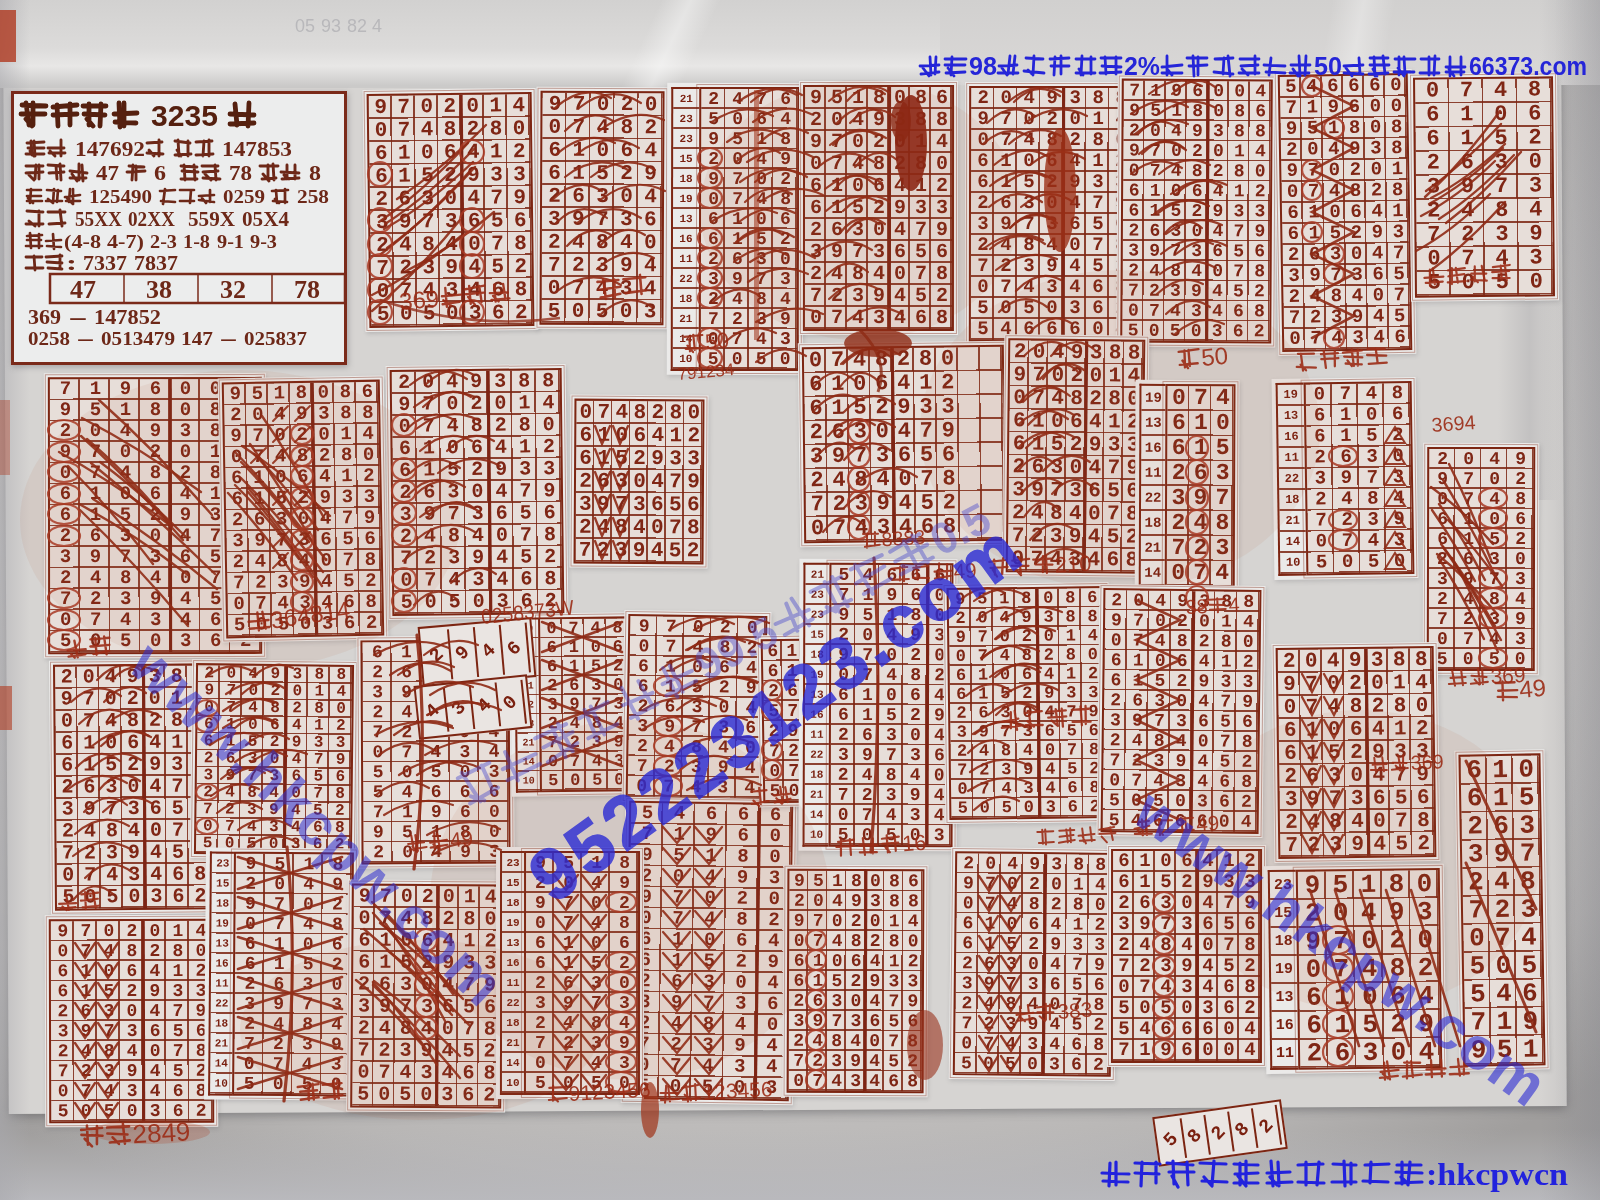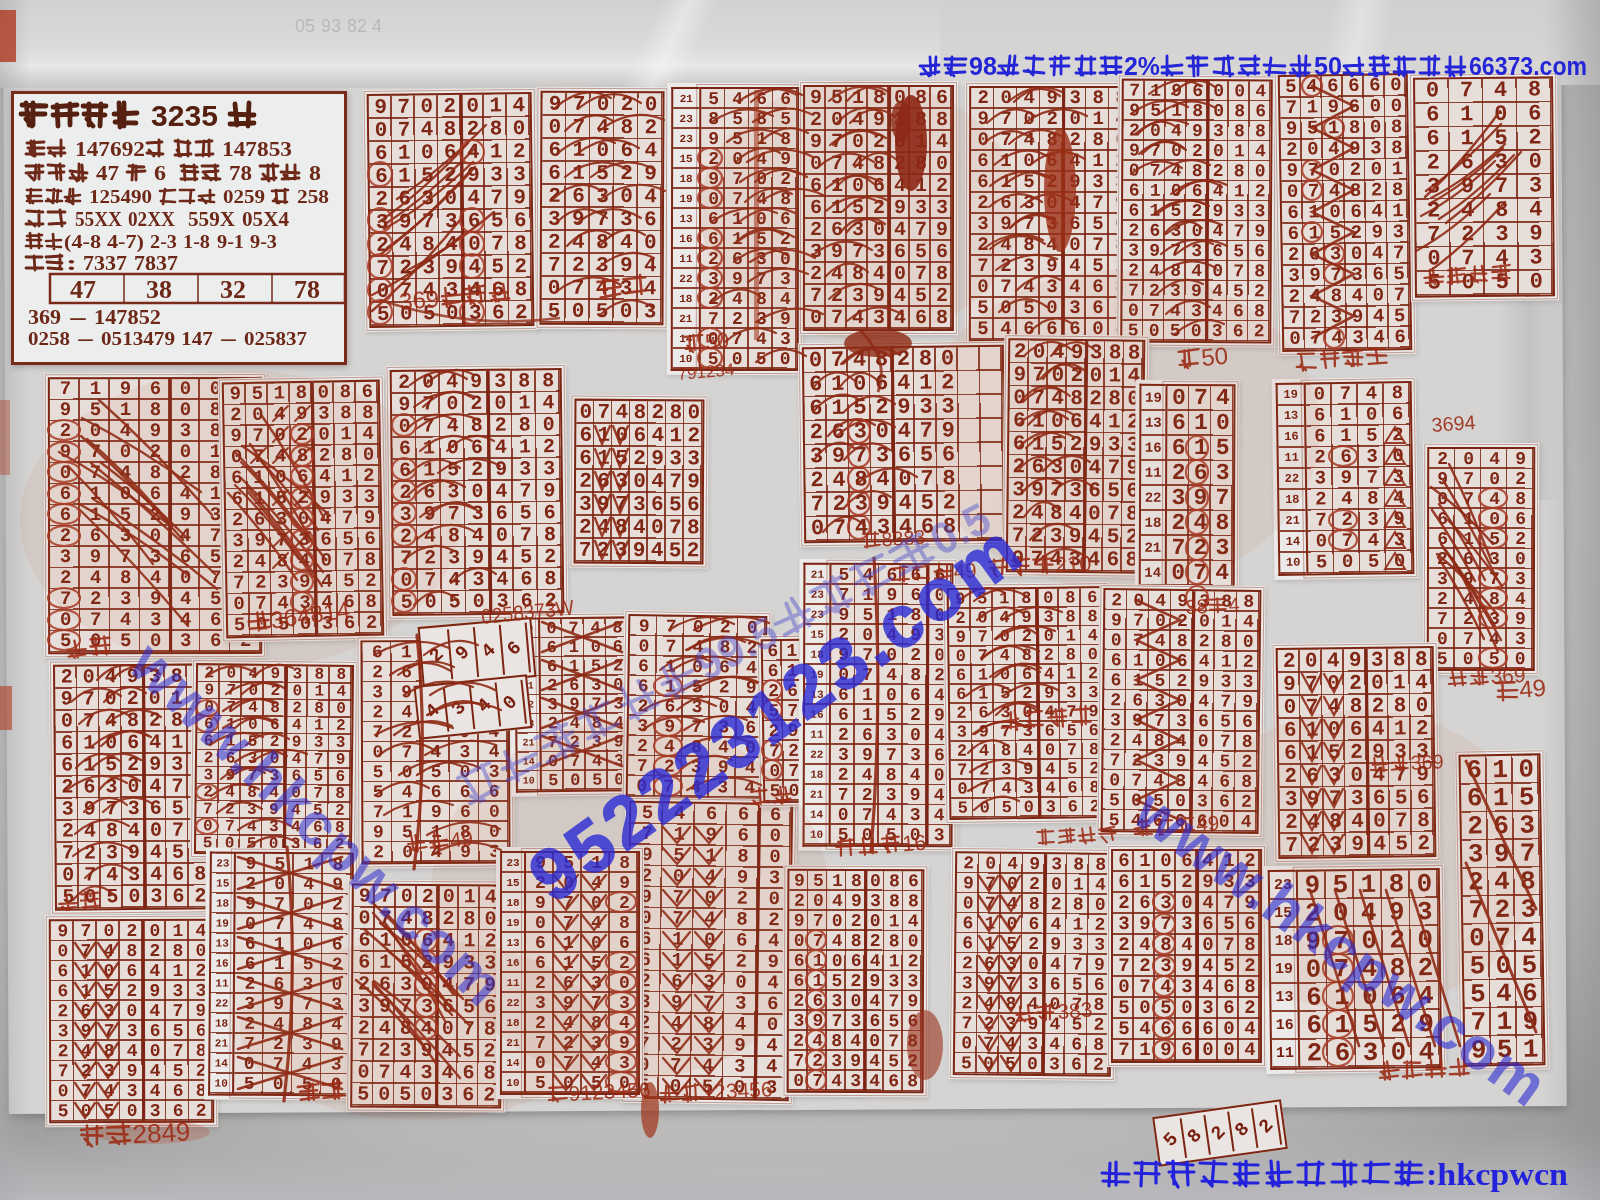--- a/index.html
+++ b/index.html
@@ -81,22 +81,22 @@
         <div class="nr" style="font-size:11px">13</div>
         <div class="nr" style="font-size:11px">16</div>
         <div class="nr" style="font-size:11px">11</div>
         <div class="nr" style="font-size:11px">22</div>
         <div class="nr" style="font-size:11px">18</div>
         <div class="nr" style="font-size:11px">21</div>
         <div class="nr" style="font-size:11px">14</div>
         <div class="nr" style="font-size:11px">10</div>
       </div>
       <div class="grid" style="width:96px;height:280px;--cw:24px;--ch:20px">
-        <div class="r" style="font-size:18px;letter-spacing:13.2px;padding-left:7.1px">5466</div>
-        <div class="r" style="font-size:18px;letter-spacing:13.2px;padding-left:7.1px">8585</div>
+        <div class="r" style="font-size:18px;letter-spacing:13.2px;padding-left:7.1px">2476</div>
+        <div class="r" style="font-size:18px;letter-spacing:13.2px;padding-left:7.1px">5064</div>
         <div class="r" style="font-size:18px;letter-spacing:13.2px;padding-left:7.1px">9518</div>
         <div class="r" style="font-size:18px;letter-spacing:13.2px;padding-left:7.1px">2049</div>
         <div class="r" style="font-size:18px;letter-spacing:13.2px;padding-left:7.1px">9702</div>
         <div class="r" style="font-size:18px;letter-spacing:13.2px;padding-left:7.1px">0748</div>
         <div class="r" style="font-size:18px;letter-spacing:13.2px;padding-left:7.1px">6106</div>
         <div class="r" style="font-size:18px;letter-spacing:13.2px;padding-left:7.1px">6152</div>
         <div class="r" style="font-size:18px;letter-spacing:13.2px;padding-left:7.1px">2630</div>
         <div class="r" style="font-size:18px;letter-spacing:13.2px;padding-left:7.1px">3973</div>
         <div class="r" style="font-size:18px;letter-spacing:13.2px;padding-left:7.1px">2484</div>
         <div class="r" style="font-size:18px;letter-spacing:13.2px;padding-left:7.1px">7239</div>

